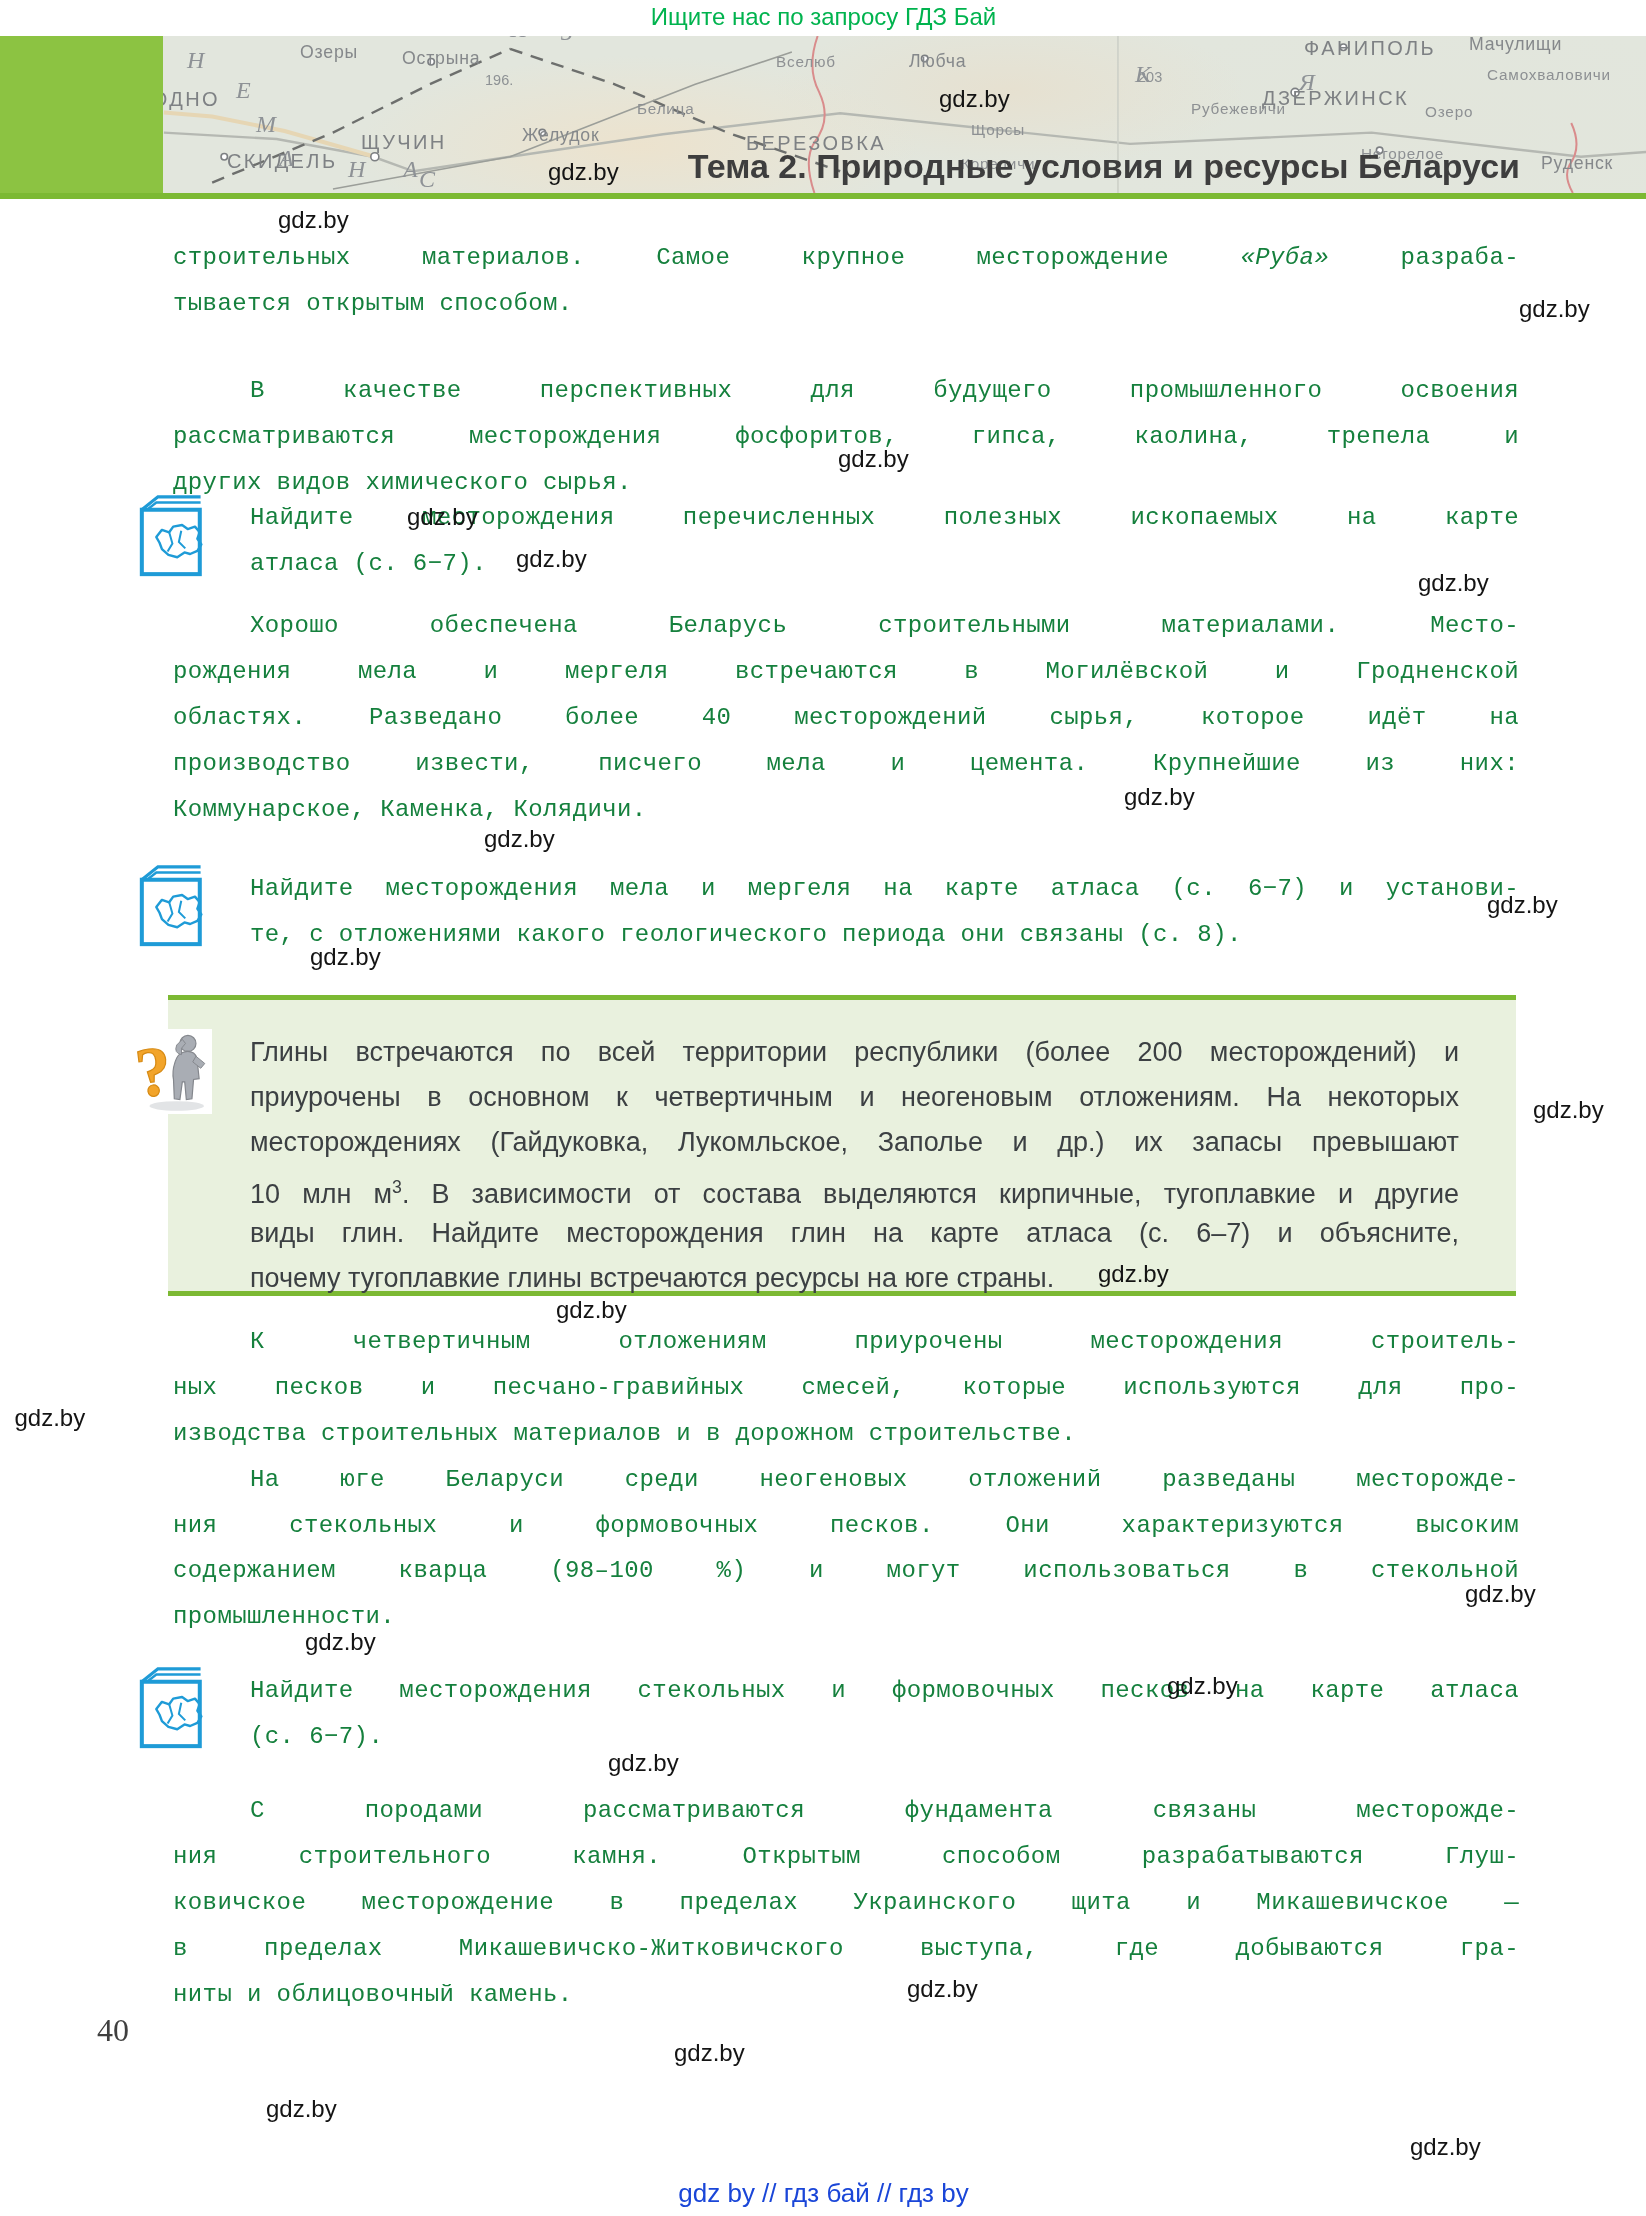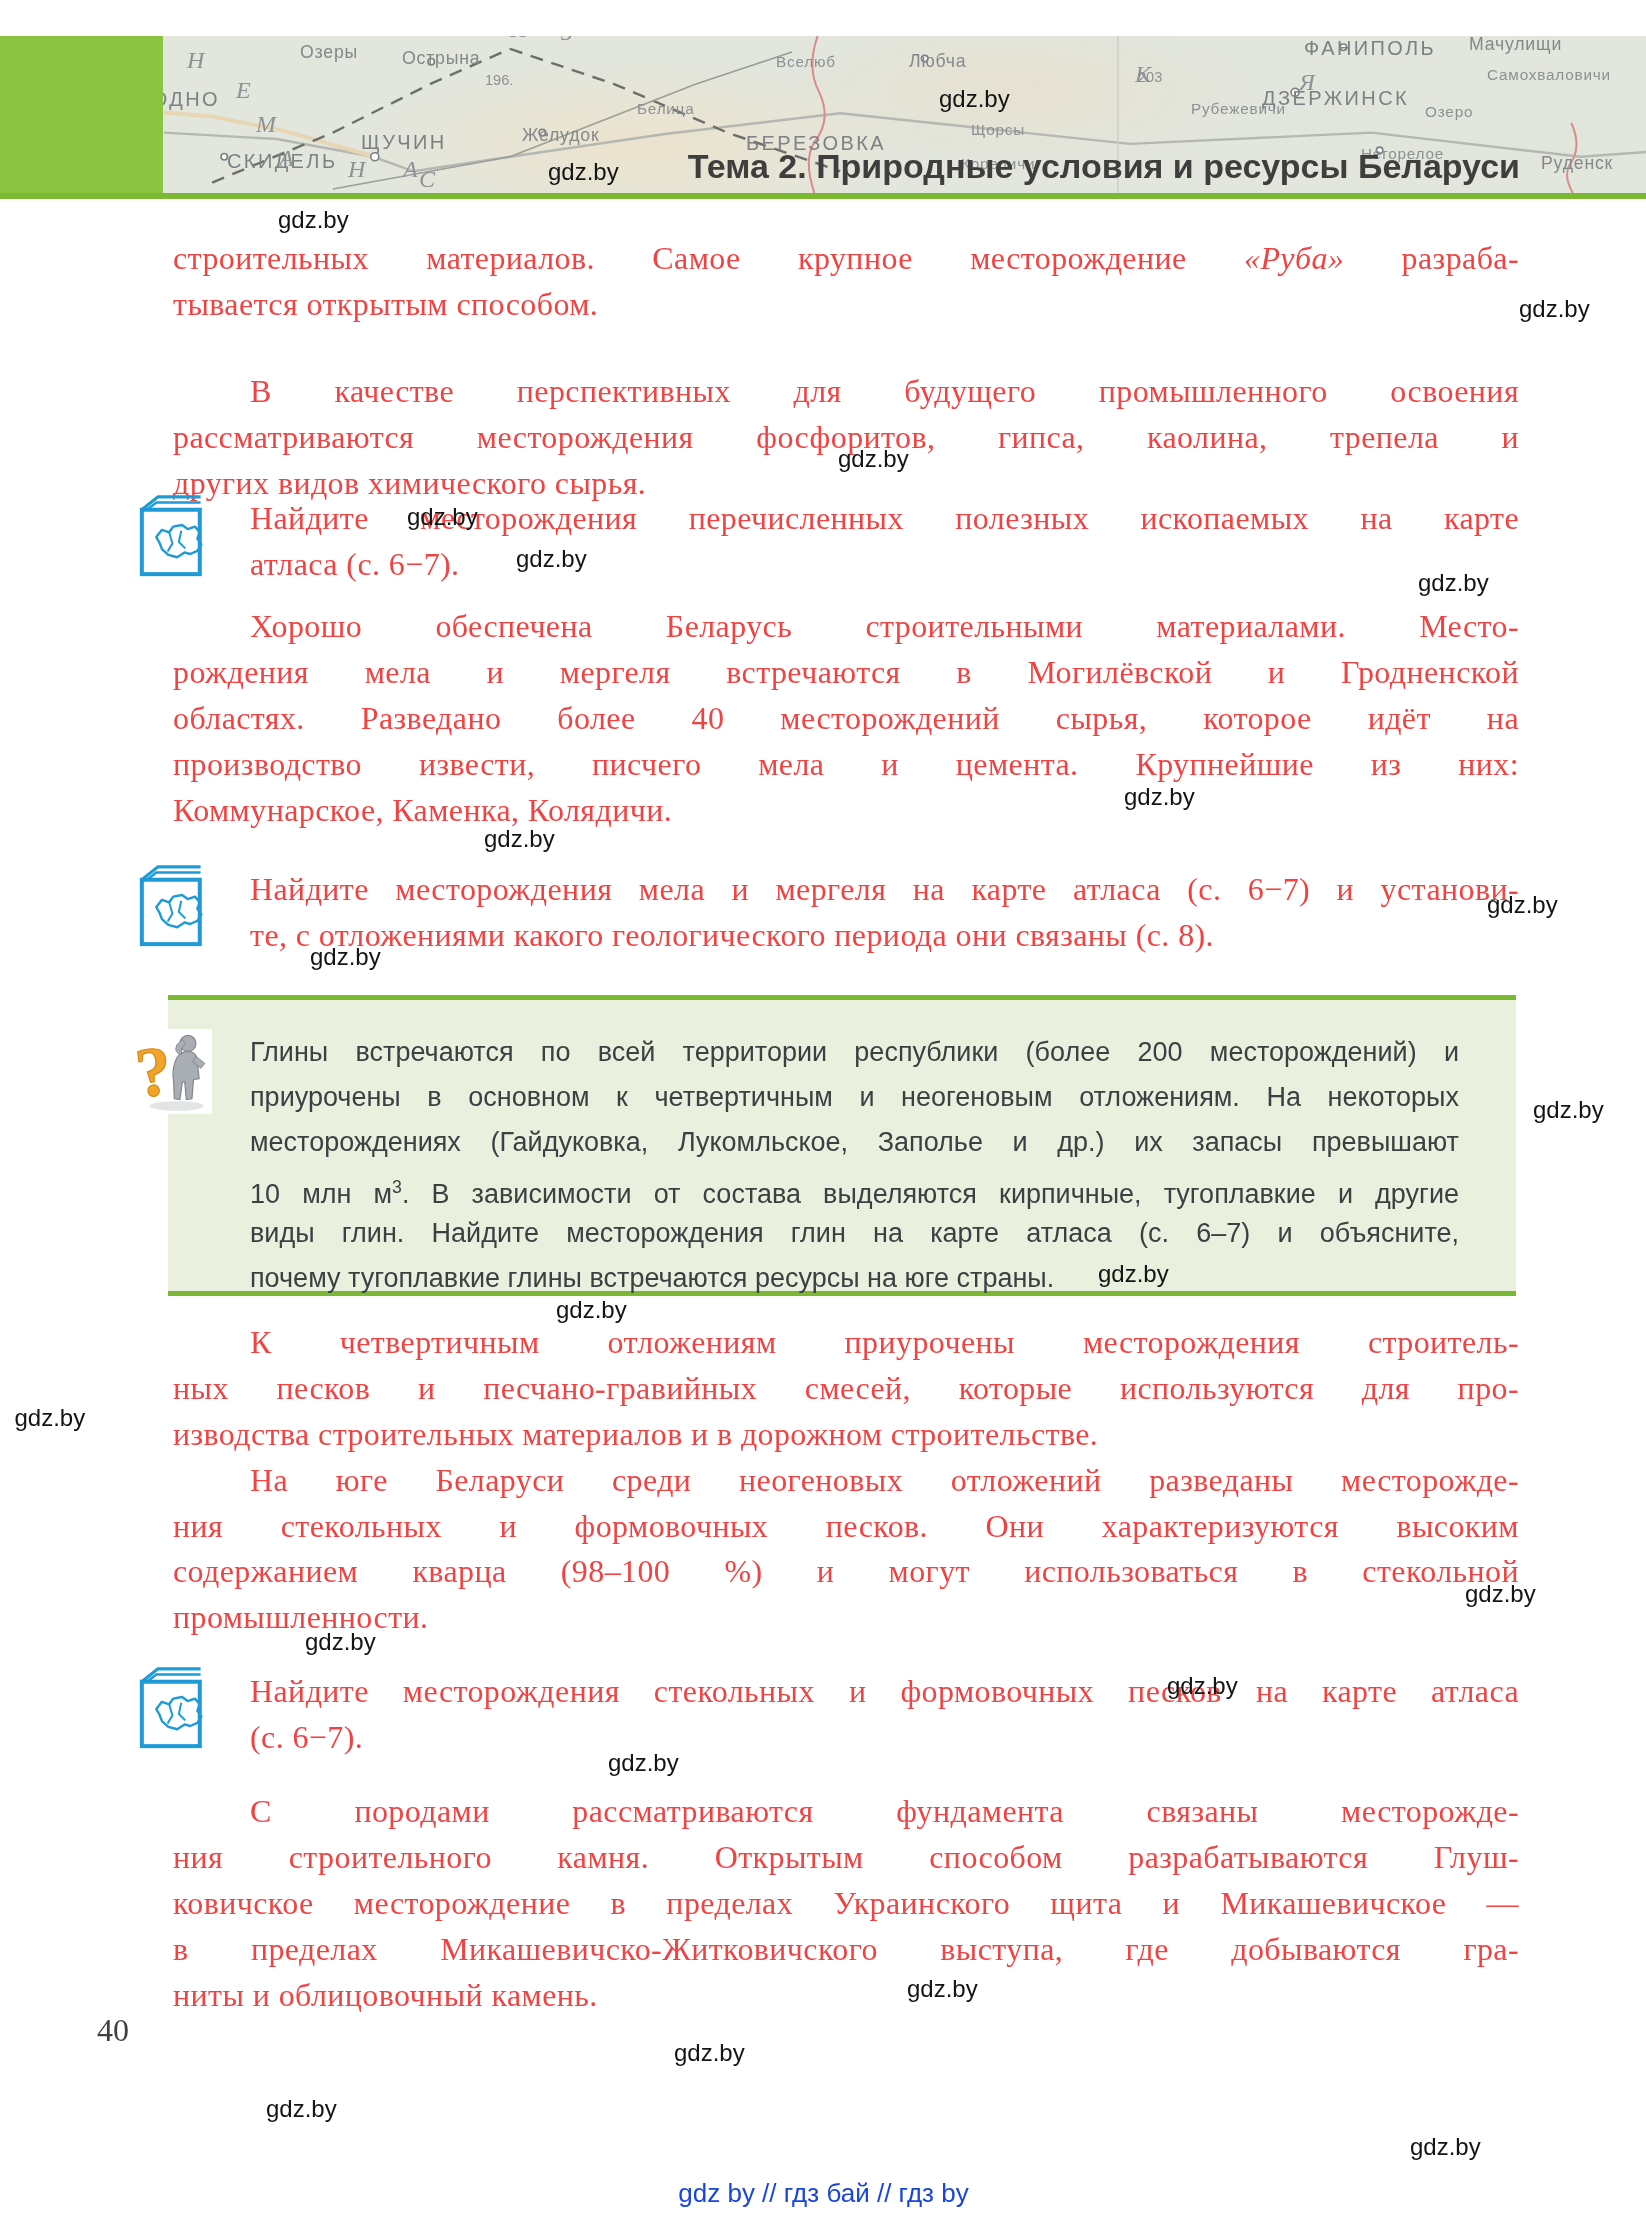--- a/index.html
+++ b/index.html
@@ -20,22 +20,22 @@
   .band-underline{position:absolute;left:0;top:157px;width:1647px;height:5.6px;background:#7cb933;}
   .hdr-title{position:absolute;right:127px;top:111px;font-family:"Liberation Sans",sans-serif;
         font-size:34px;font-weight:bold;color:#3e3e3e;white-space:nowrap;}
   .mlab{position:absolute;font-family:"Liberation Sans",sans-serif;color:#85888b;white-space:nowrap;}
   .mlab.caps{font-size:20px;letter-spacing:2.4px;color:#7e8184;}
   .mlab.town{font-size:17.7px;letter-spacing:0.8px;}
   .mlab.townsm{font-size:15.3px;letter-spacing:0.8px;color:#8d9093;}
   .mlab.num{font-size:14.5px;color:#8d9194;margin-left:43px;}
   .mlab.riv{font-family:"Liberation Serif",serif;font-style:italic;font-size:24px;color:#8e9296;}
   
-  .ln{position:absolute;left:173px;width:1346px;height:45px;font-family:Liberation Serif, serif;
-      font-size:32px;line-height:40px;color:#ef4444;letter-spacing:0.4px;}
+  .ln{position:absolute;left:173px;width:1346px;height:45px;font-family:Liberation Mono, monospace;
+      font-size:24px;line-height:40px;color:#15803d;letter-spacing:0.4px;}
   .j{text-align:justify;text-align-last:justify;}
   .l{text-align:left;}
   .ind{padding-left:77px;box-sizing:border-box;}
   .task{left:250px;width:1269px;}
   .boxln{left:250px;width:1209px;font-family:Liberation Sans, sans-serif;font-size:27px;
       line-height:37px;color:#3c4043;letter-spacing:0;}
   .boxln sup{font-size:17.7px;}
   
   .infobox{position:absolute;left:168px;top:995px;width:1348px;height:291px;background:#e9f1de;
       border-top:5.6px solid #7cb933;border-bottom:5.6px solid #7cb933;}
@@ -46,20 +46,21 @@
   .pagenum{position:absolute;left:97px;top:2012px;font-size:32px;color:#3f3f3f;}
   .footer-link{position:absolute;left:0;top:2178px;width:100%;text-align:center;
       font-family:"Liberation Sans",sans-serif;font-size:26px;color:#1a46d8;}
   i{font-style:italic;}
 </style>
 </head>
 <body>
 
 <div class="page">
 
+  <div class="promo-top">Ищите нас по запросу ГДЗ Бай</div>
 
   <div class="band">
     <div class="green-block"></div>
     <div class="mapwrap">
       <svg width="1484" height="157" viewBox="0 0 1841 195" style="position:absolute;left:0;top:0">
         <polyline points="0,120 140,128 260,150 310,168 430,150 620,122 840,96 1200,134 1500,120 1760,150 1841,144" fill="none" stroke="#b5b8b2" stroke-width="3"></polyline>
         <polyline points="0,95 60,100 150,118 262,150" fill="none" stroke="#e6d6b4" stroke-width="5"></polyline>
         <polyline points="60,182 210,120 330,60 430,16" fill="none" stroke="#6d6f6d" stroke-width="3" stroke-dasharray="16,11"></polyline>
         <polyline points="430,16 560,60 700,120 840,168" fill="none" stroke="#6d6f6d" stroke-width="3" stroke-dasharray="16,11"></polyline>
         <polyline points="210,190 430,150 660,60 780,20" fill="none" stroke="#9b9e99" stroke-width="2"></polyline>

